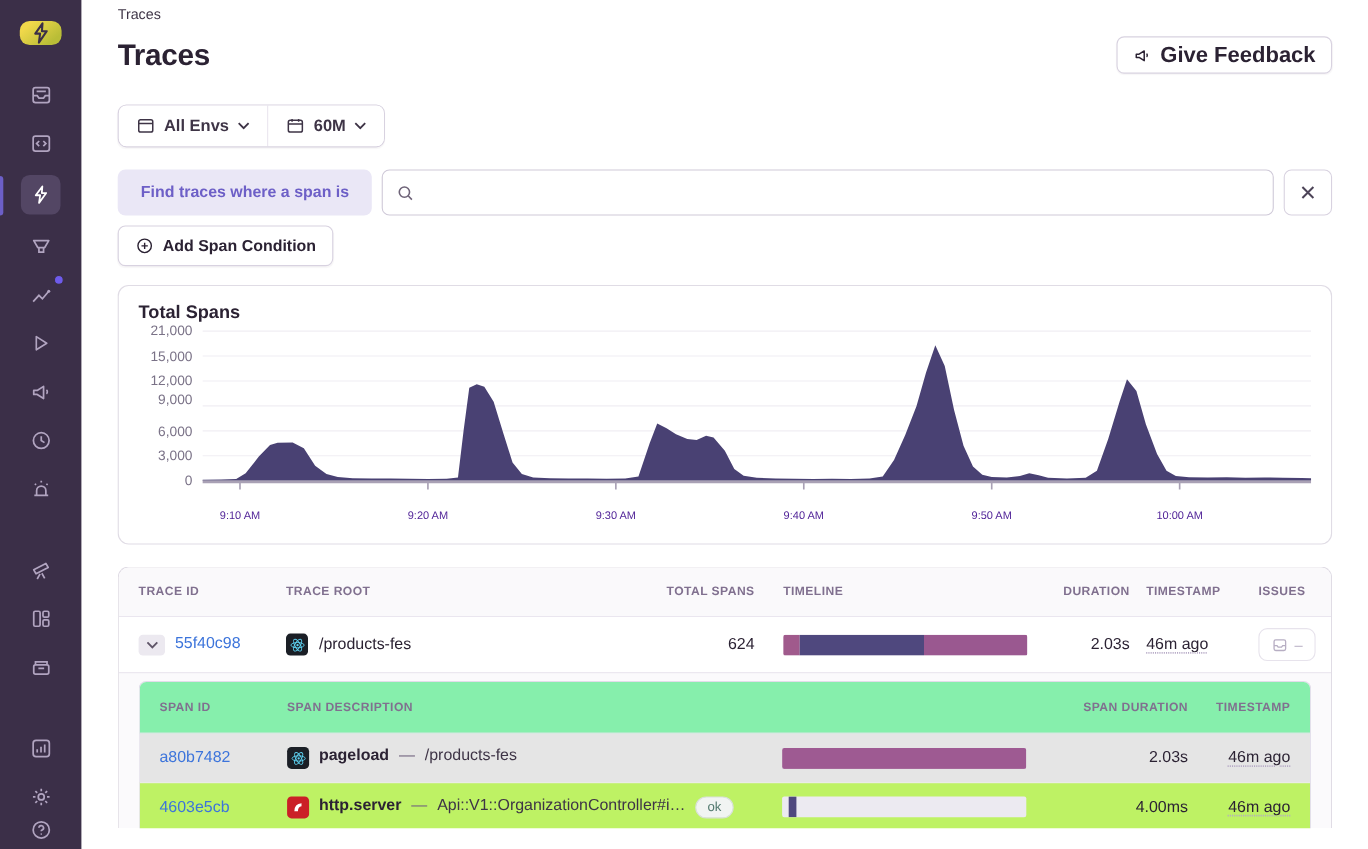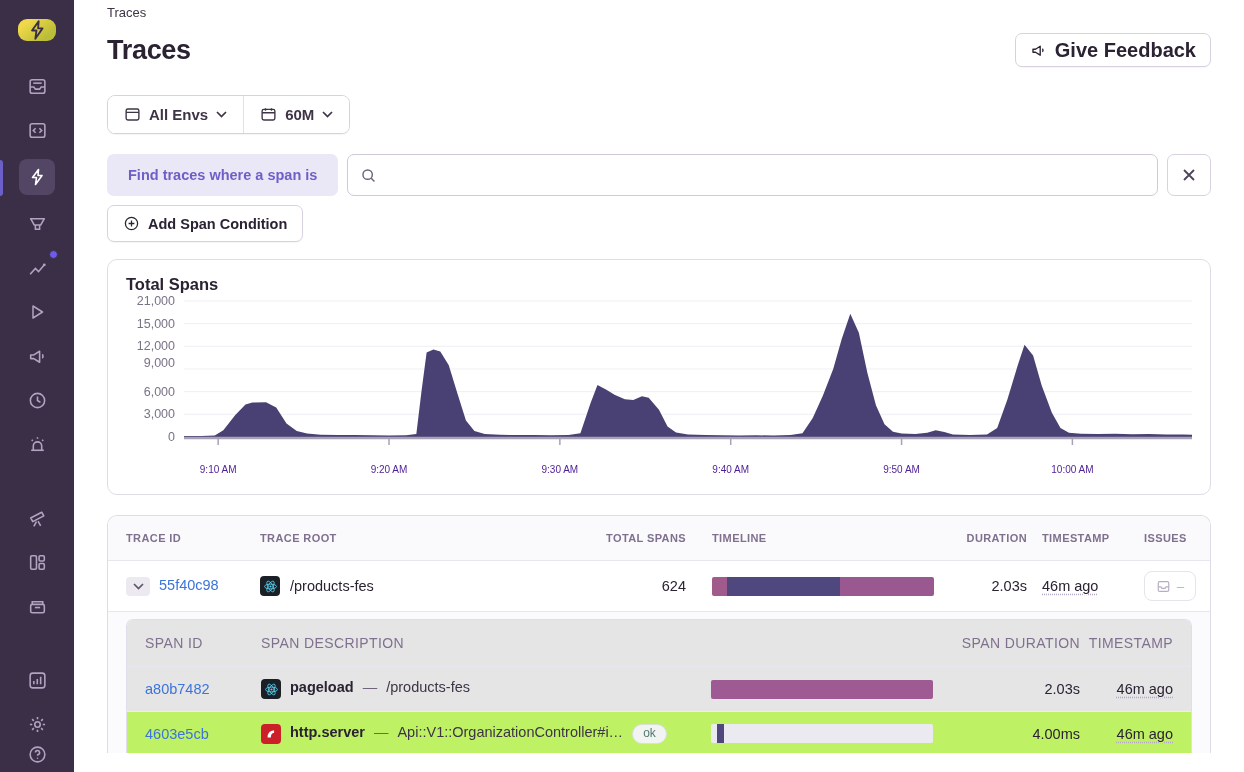--- a/index.html
+++ b/index.html
@@ -88,22 +88,22 @@
   .bar-seg { position:absolute; top:0; height:100%; }
   .ts-link { text-decoration:underline dotted #b5a8c5; text-underline-offset:3px; cursor:pointer; color:#2b2233;}
   .issues-btn { width:52px; height:30px; border:1px solid #e7e3ec; border-radius:8px; background:#fff;
     display:flex; align-items:center; justify-content:center; gap:6px; color:#b7aec3; cursor:pointer;}
 
   
   .expand-area { background:#fbfafc; padding:7px 18px 0 18px; border-top:1px solid #eae6ef; height:142px;}
   .span-table { border:1px solid #e2ddea; border-bottom:none; border-radius:7px 7px 0 0;
     overflow:hidden; background:#fff; }
   .s-grid { display:grid; grid-template-columns:116px 1fr 222px 147px 93px; align-items:center; padding:0 18px;}
-  .s-head { background:#e5e5e5; height:47px; border-bottom:1px solid #eae6ef;
-    font-size:14px; font-weight:400; color:#80708f; letter-spacing:0.4px;}
+  .s-head { background:#86efac; height:47px; border-bottom:1px solid #eae6ef;
+    font-size:11px; font-weight:700; color:#80708f; letter-spacing:0.4px;}
   .s-row { height:44px; font-size:14.5px; background:#e5e5e5;}
   .s-row.striped { background:#bef264; }
   .s-row + .s-row { border-top:1px solid #efecf3; }
   .desc-cell { display:flex; gap:9px; min-width:0; }
   .op { font-weight:700; color:#2b2233; white-space:nowrap;}
   .dash { color:#71637e; }
   .desc-text { color:#3e3446; white-space:nowrap; overflow:hidden; text-overflow:ellipsis;}
   .ok-badge { font-size:12px; color:#527a6f; background:#f1f4f2; border:1px solid #d9e0da;
     border-radius:20px; padding:2px 10px 3px; line-height:1; flex-shrink:0;}
   svg.icon { display:block; }

